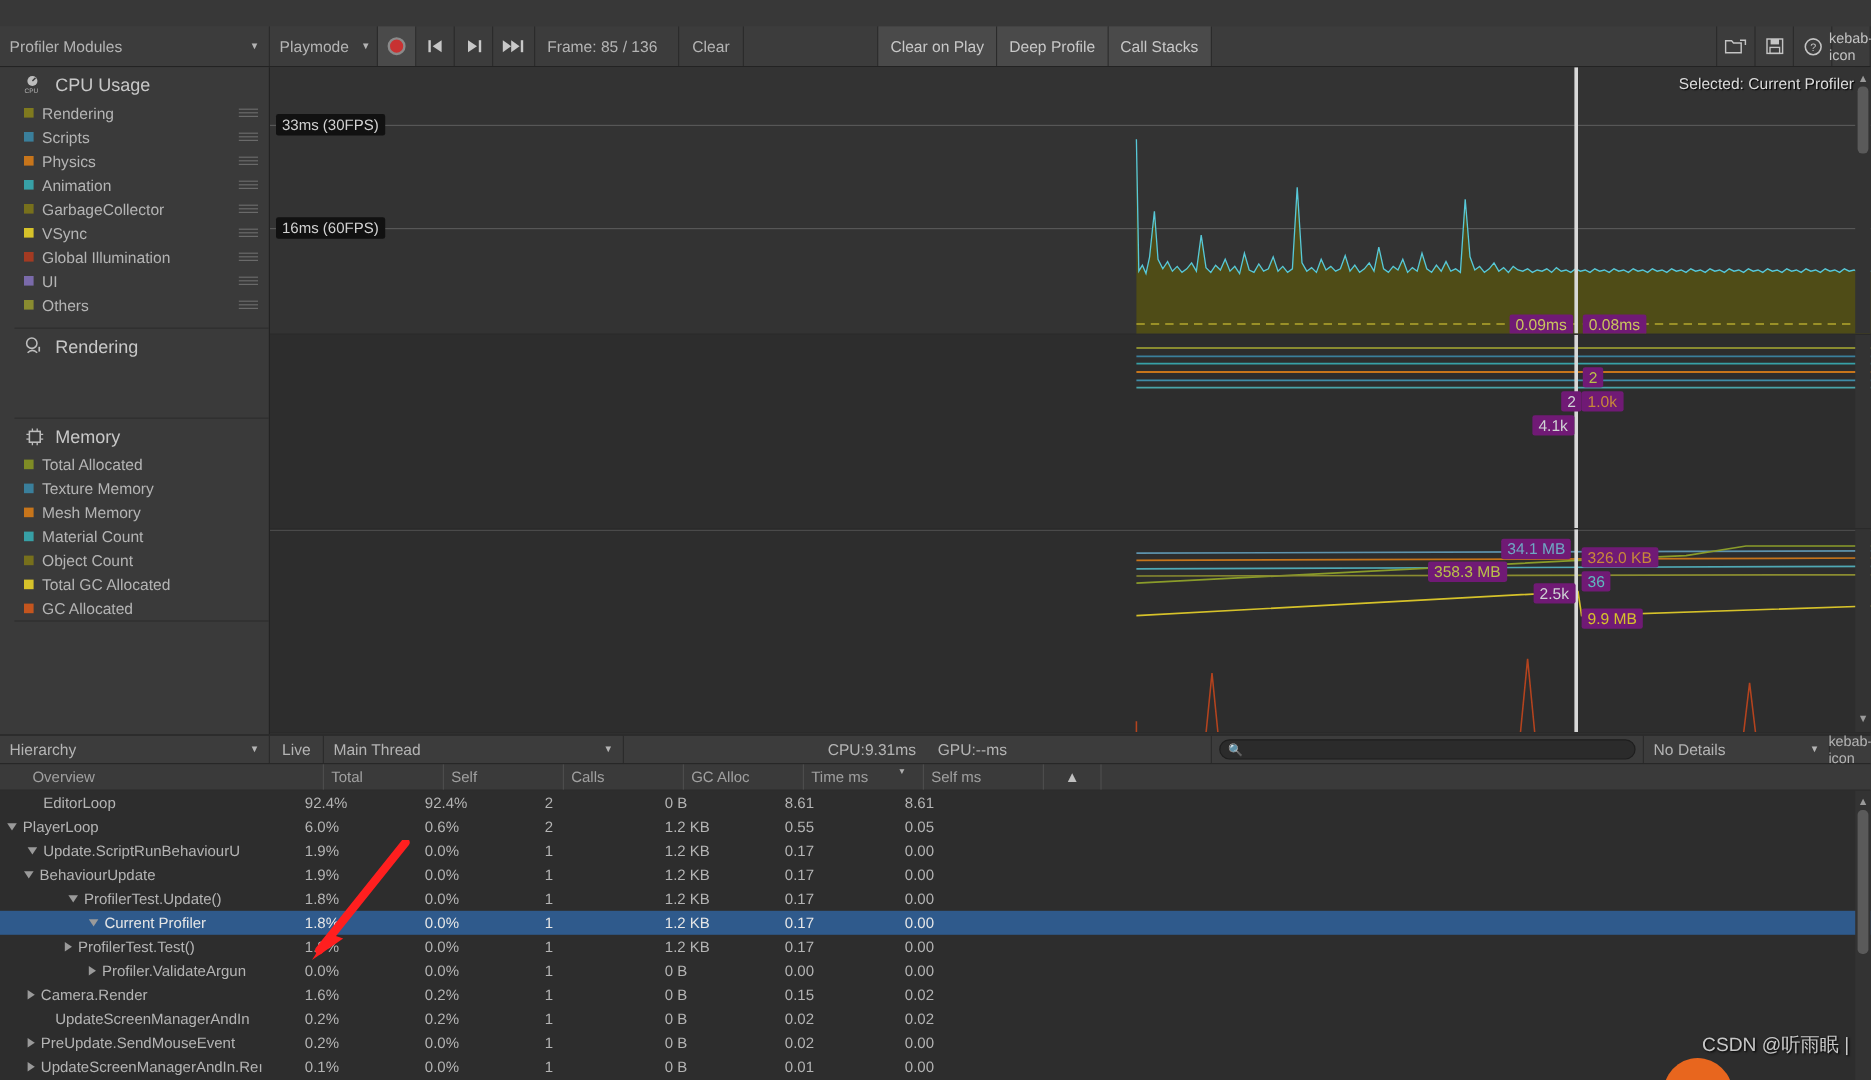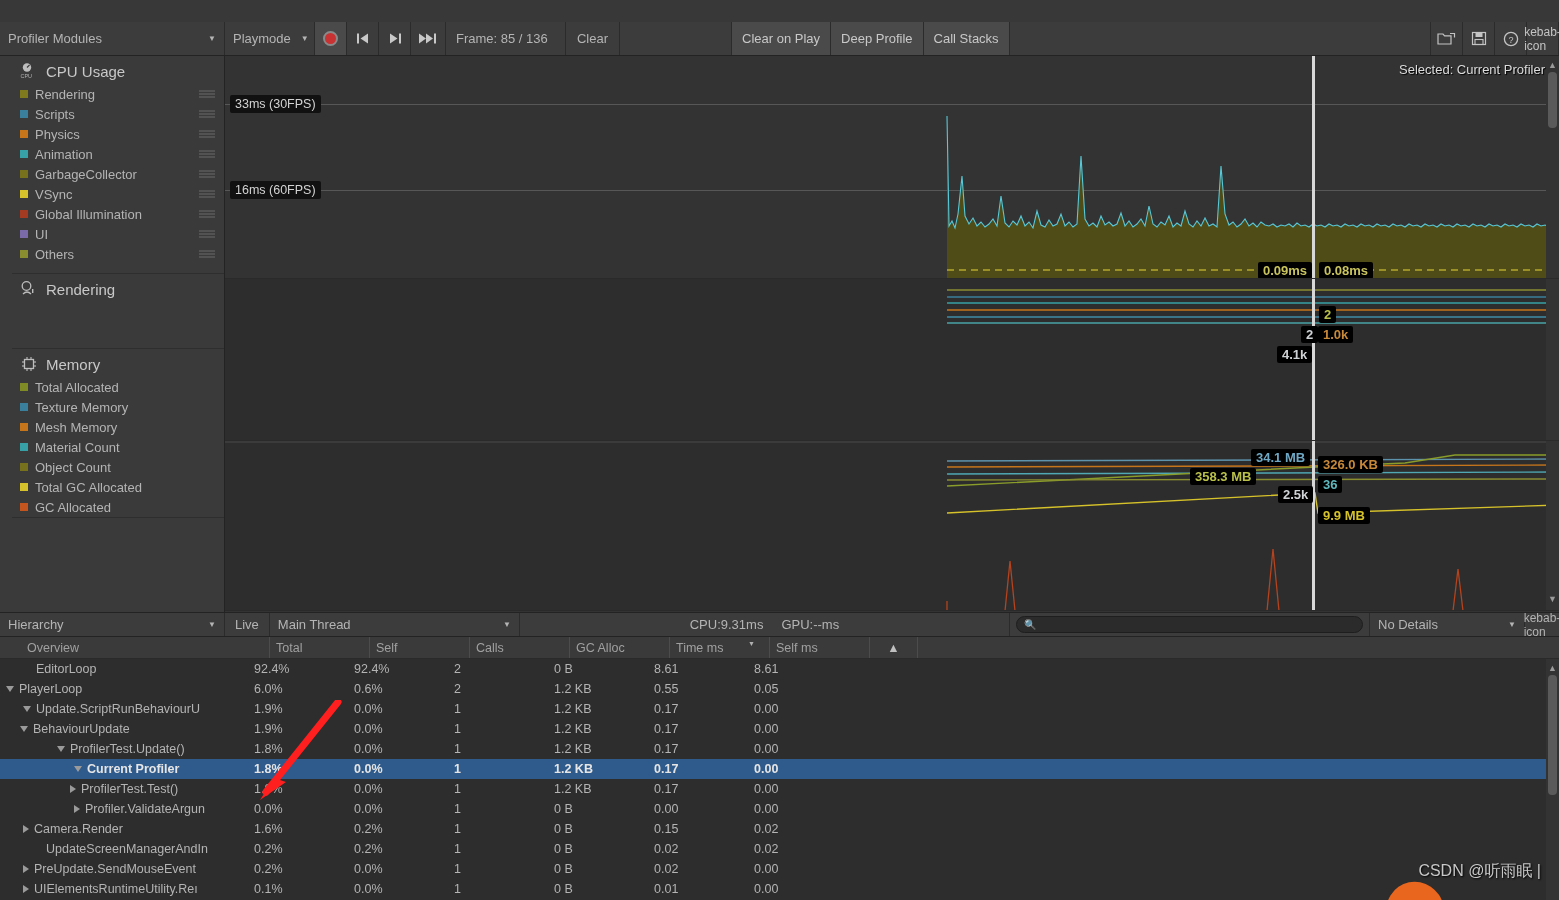--- a/index.html
+++ b/index.html
@@ -117,22 +117,22 @@
   }
   .selected-label {
     position: absolute; right: 14px; top: 6px;
     color: #dcdcdc; font-size: 13px;
     text-shadow: 1px 1px 1px #000;
   }
   .cursor-line {
     position: absolute; top: 0; bottom: 0; width: 3px; background: #d8d8d8;
   }
   .val-tag {
-    position: absolute; background: #000000; font-size: 13px;
-    padding: 1px 5px; border-radius: 2px; white-space: nowrap; font-weight: bold;
+    position: absolute; background: #701a75; font-size: 13px;
+    padding: 1px 5px; border-radius: 2px; white-space: nowrap;
   }
   .scroll-v {
     position: absolute; right: 0; top: 0; width: 13px; bottom: 0; background: #333333;
   }
   .scroll-thumb { position: absolute; right: 2px; width: 9px; background: #5a5a5a; border-radius: 4px; }
   .scroll-arrow { position: absolute; right: 2px; color: #9a9a9a; font-size: 9px; }
 
   
   .hier-bar {
     position: absolute; left: 0; top: 612px; width: 1559px; height: 25px;
@@ -179,21 +179,21 @@
   }
   .th:first-child { border-left: none; margin-left: 21px; }
   .th .sortcaret { position: absolute; right: 14px; top: 3px; font-size: 7px; color: #b0b0b0; }
   .tbl-body {
     position: absolute; left: 0; top: 659px; width: 1559px; height: 241px;
     background: #2d2d2d; overflow: hidden;
   }
   .row {
     display: flex; align-items: stretch; height: 20px; font-size: 12.5px; color: #b4b4b4;
   }
-  .row.sel { background: #2f5a8c; color: #e6e6e6; font-weight: bold; }
+  .row.sel { background: #2f5a8c; color: #e6e6e6; }
   .cell { display: flex; align-items: center; padding-left: 6px; overflow: hidden; white-space: nowrap; }
   .c-name { position: relative; }
   .tri {
     display: inline-block; width: 0; height: 0; margin-right: 5px; flex: 0 0 auto;
   }
   .tri-down { border-left: 4.5px solid transparent; border-right: 4.5px solid transparent; border-top: 6px solid #9a9a9a; margin-bottom: 1px; }
   .tri-right { border-top: 4.5px solid transparent; border-bottom: 4.5px solid transparent; border-left: 6px solid #9a9a9a; }
   .tri-none { width: 9px; }
   .tbl-scroll {
     position: absolute; right: 0; top: 659px; width: 13px; height: 241px; background: #333333;
@@ -662,21 +662,21 @@
       <div class="cell" style="width:100px">1.8%</div>
       <div class="cell" style="width:100px">0.0%</div>
       <div class="cell" style="width:100px">1</div>
       <div class="cell" style="width:100px">1.2 KB</div>
       <div class="cell" style="width:100px">0.17</div>
       <div class="cell" style="width:100px">0.00</div>
       <div class="cell" style="flex:1 1 auto"></div>
     </div>
 
     <div class="row">
-      <div class="cell c-name" style="width:248px; padding-left:70px">
+      <div class="cell c-name" style="width:248px; padding-left:54px">
         <span class="tri tri-right"></span>
         <span>ProfilerTest.Test()</span>
       </div>
       <div class="cell" style="width:100px">1.8%</div>
       <div class="cell" style="width:100px">0.0%</div>
       <div class="cell" style="width:100px">1</div>
       <div class="cell" style="width:100px">1.2 KB</div>
       <div class="cell" style="width:100px">0.17</div>
       <div class="cell" style="width:100px">0.00</div>
       <div class="cell" style="flex:1 1 auto"></div>
@@ -734,21 +734,21 @@
       <div class="cell" style="width:100px">1</div>
       <div class="cell" style="width:100px">0 B</div>
       <div class="cell" style="width:100px">0.02</div>
       <div class="cell" style="width:100px">0.00</div>
       <div class="cell" style="flex:1 1 auto"></div>
     </div>
 
     <div class="row">
       <div class="cell c-name" style="width:248px; padding-left:23px">
         <span class="tri tri-right"></span>
-        <span>UIElementsRuntimeUtility.Reı</span>
+        <span>UpdateScreenManagerAndIn.Reı</span>
       </div>
       <div class="cell" style="width:100px">0.1%</div>
       <div class="cell" style="width:100px">0.0%</div>
       <div class="cell" style="width:100px">1</div>
       <div class="cell" style="width:100px">0 B</div>
       <div class="cell" style="width:100px">0.01</div>
       <div class="cell" style="width:100px">0.00</div>
       <div class="cell" style="flex:1 1 auto"></div>
     </div>
   </div>

